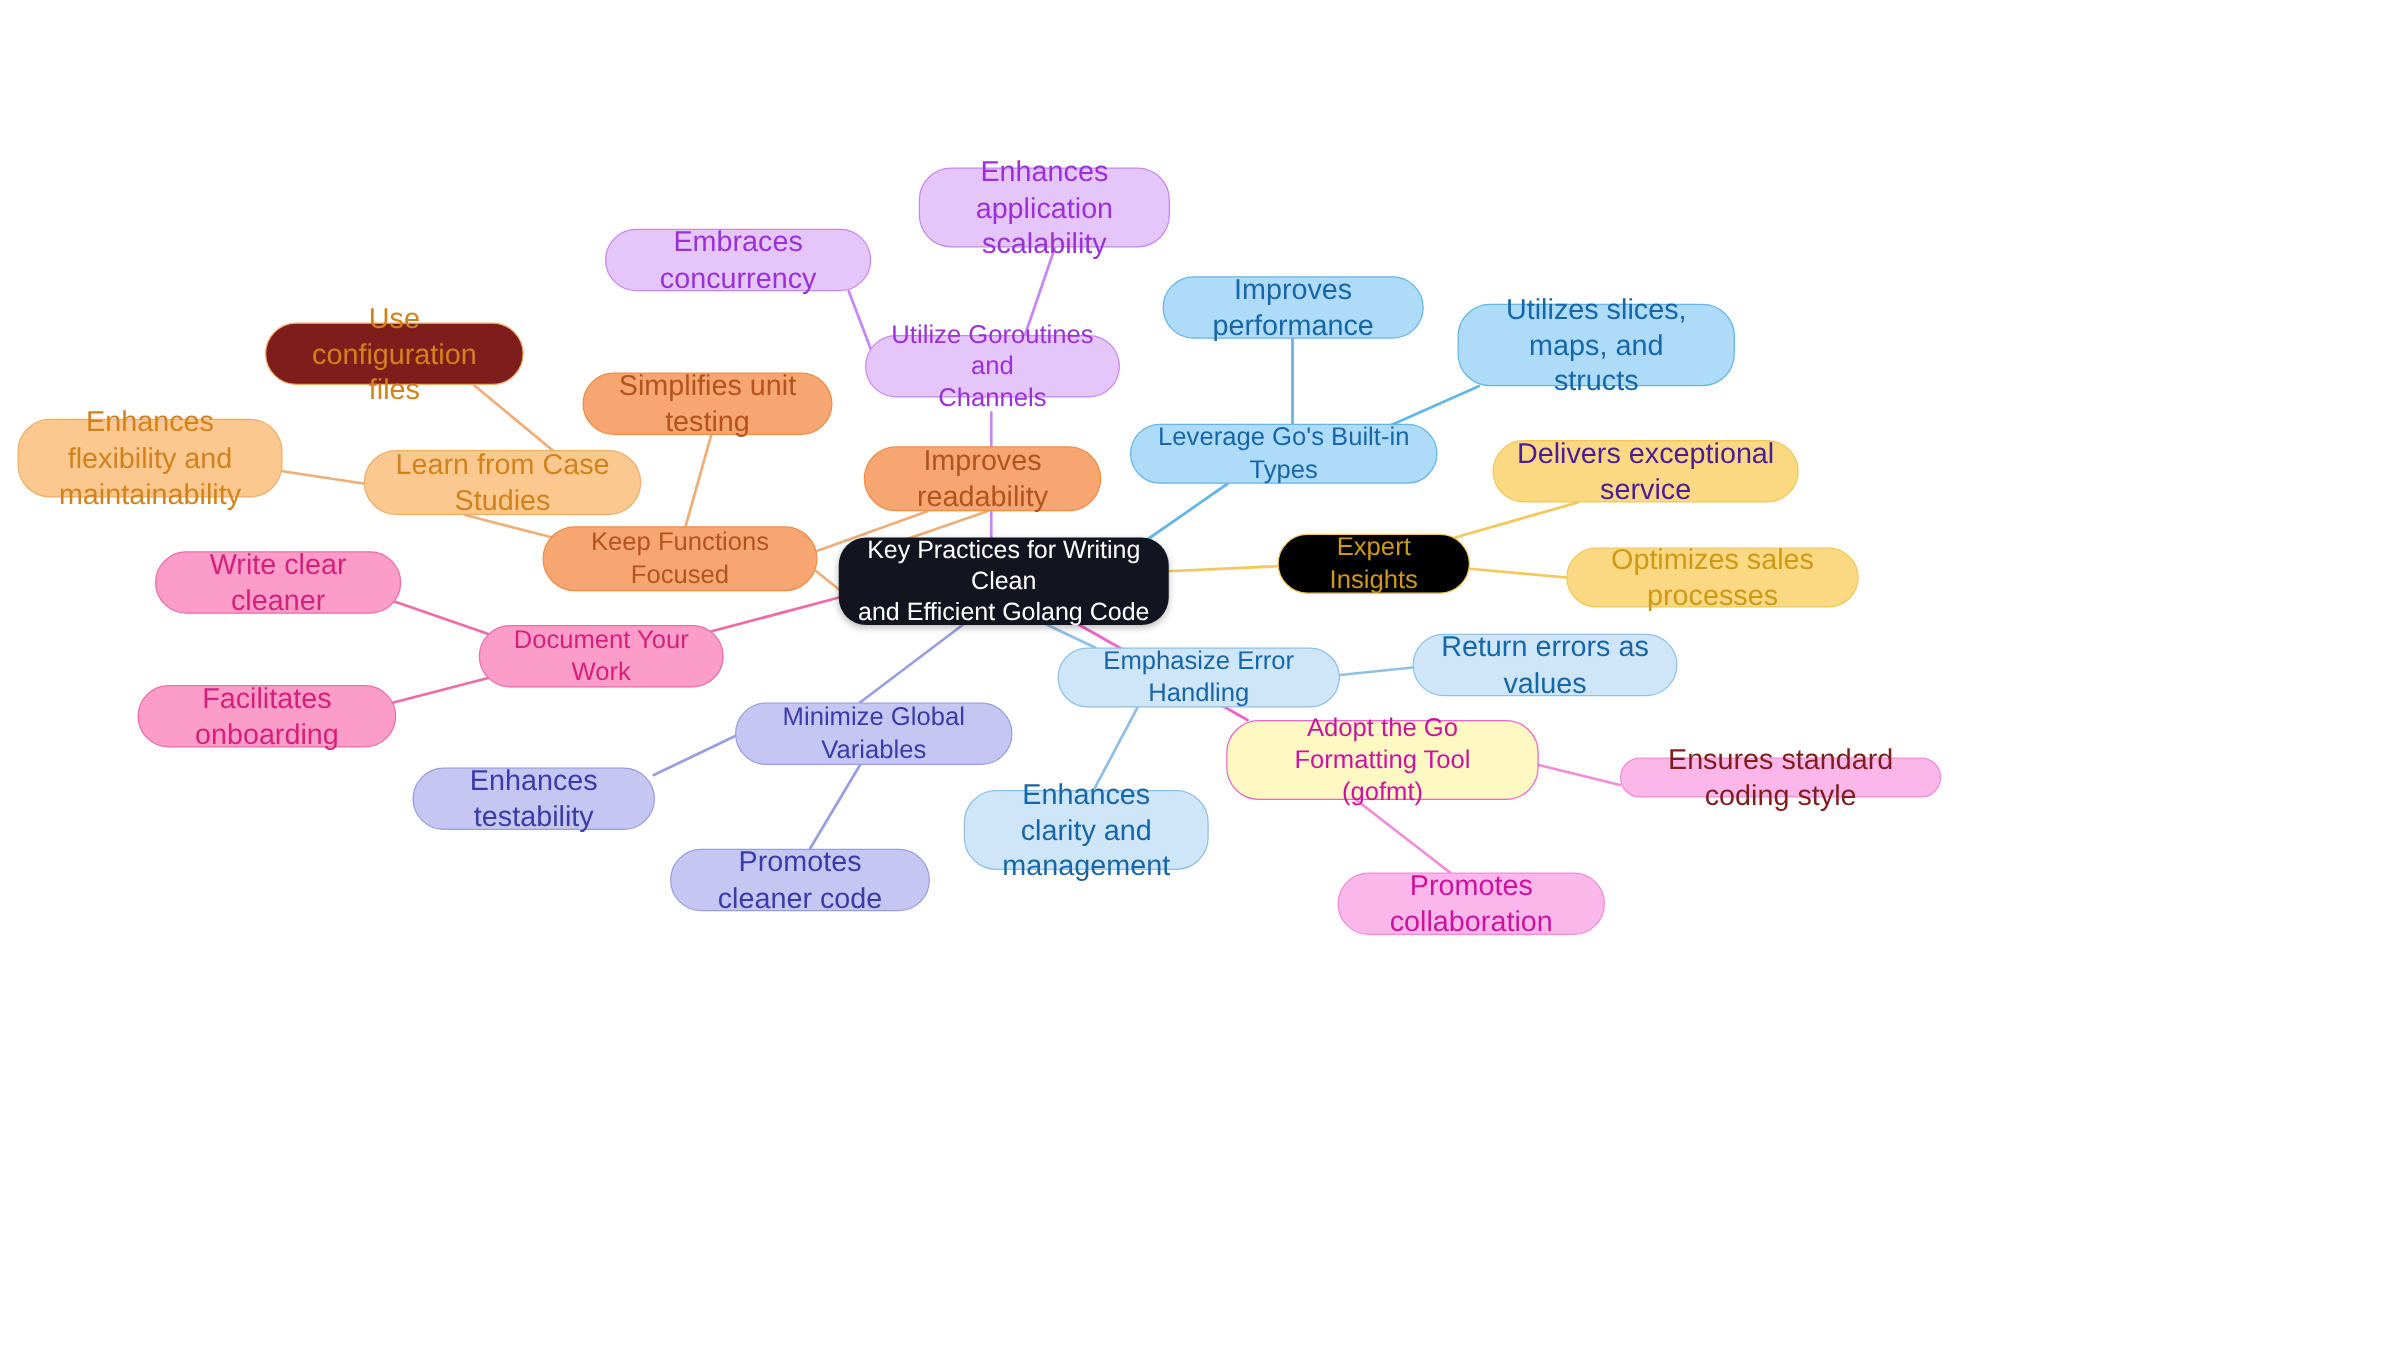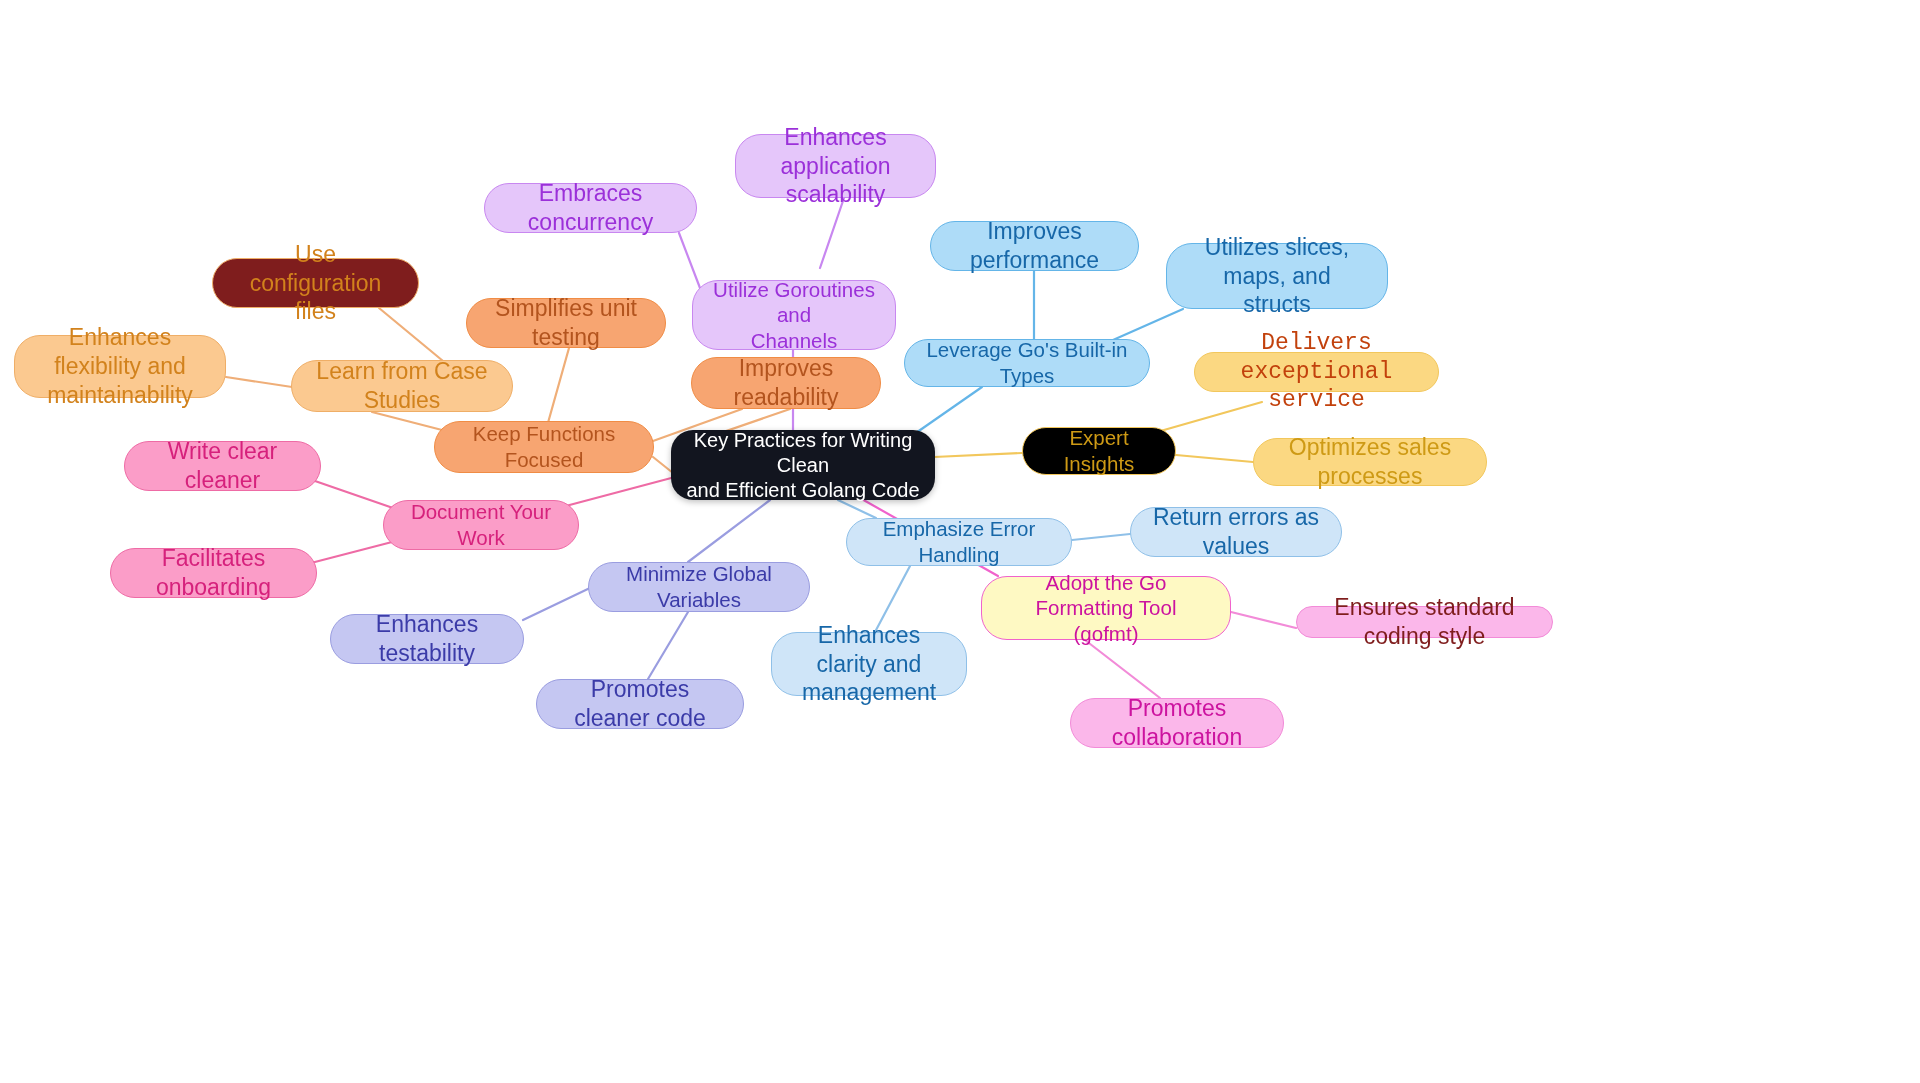--- a/index.html
+++ b/index.html
@@ -88,31 +88,31 @@
   <div id="nodes-layer">
       <div class="node root" style="left: 671px; top: 430px; width: 264px; height: 70px; background: rgb(18, 21, 31); border-color: rgb(18, 21, 31); color: rgb(255, 255, 255);">Key Practices for Writing Clean
 and Efficient Golang Code</div>
       <div class="node lvl1" style="left: 434px; top: 421px; width: 220px; height: 52px; background: rgb(247, 165, 113); border-color: rgb(240, 140, 69); color: rgb(179, 84, 30);">Keep Functions Focused</div>
       <div class="node lvl2" style="left: 691px; top: 357px; width: 190px; height: 52px; background: rgb(247, 165, 113); border-color: rgb(240, 140, 69); color: rgb(179, 84, 30);">Improves readability</div>
       <div class="node lvl2" style="left: 466px; top: 298px; width: 200px; height: 50px; background: rgb(247, 165, 113); border-color: rgb(240, 140, 69); color: rgb(179, 84, 30);">Simplifies unit testing</div>
       <div class="node lvl2" style="left: 291px; top: 360px; width: 222px; height: 52px; background: rgb(251, 201, 144); border-color: rgb(239, 174, 103); color: rgb(210, 130, 28);">Learn from Case Studies</div>
       <div class="node lvl2" style="left: 212px; top: 258px; width: 207px; height: 50px; background: #7f1d1d; border-color: rgb(239, 174, 103); color: rgb(210, 130, 28);">Use configuration files</div>
       <div class="node lvl2" style="left: 14px; top: 335px; width: 212px; height: 63px; background: rgb(251, 201, 144); border-color: rgb(239, 174, 103); color: rgb(210, 130, 28);">Enhances flexibility and
 maintainability</div>
-      <div class="node lvl1" style="left: 692px; top: 280px; width: 204px; height: 70px; background: rgb(229, 198, 250); border-color: rgb(200, 135, 240); color: rgb(155, 48, 217);">Utilize Goroutines and
+      <div class="node lvl1" style="left: 692px; top: 268px; width: 204px; height: 50px; background: rgb(229, 198, 250); border-color: rgb(200, 135, 240); color: rgb(155, 48, 217);">Utilize Goroutines and
 Channels</div>
       <div class="node lvl2" style="left: 484px; top: 183px; width: 213px; height: 50px; background: rgb(229, 198, 250); border-color: rgb(200, 135, 240); color: rgb(155, 48, 217);">Embraces concurrency</div>
       <div class="node lvl2" style="left: 735px; top: 134px; width: 201px; height: 64px; background: rgb(229, 198, 250); border-color: rgb(200, 135, 240); color: rgb(155, 48, 217);">Enhances application
 scalability</div>
       <div class="node lvl1" style="left: 904px; top: 339px; width: 246px; height: 48px; background: rgb(174, 220, 248); border-color: rgb(100, 181, 232); color: rgb(23, 103, 168);">Leverage Go's Built-in Types</div>
       <div class="node lvl2" style="left: 930px; top: 221px; width: 209px; height: 50px; background: rgb(174, 220, 248); border-color: rgb(100, 181, 232); color: rgb(23, 103, 168);">Improves performance</div>
       <div class="node lvl2" style="left: 1166px; top: 243px; width: 222px; height: 66px; background: rgb(174, 220, 248); border-color: rgb(100, 181, 232); color: rgb(23, 103, 168);">Utilizes slices, maps, and
 structs</div>
       <div class="node lvl1" style="left: 1022px; top: 427px; width: 154px; height: 48px; background: #000000; border-color: rgb(242, 199, 92); color: rgb(206, 154, 21);">Expert Insights</div>
-      <div class="node lvl2" style="left: 1194px; top: 352px; width: 245px; height: 40px; background: rgb(251, 216, 130); border-color: rgb(242, 199, 92); color: #c2410c; font-family: Liberation Mono, monospace;">Delivers exceptional service</div>
+      <div class="node lvl2" style="left: 1194px; top: 352px; width: 245px; height: 50px; background: rgb(251, 216, 130); border-color: rgb(242, 199, 92); color: #4c1d95;">Delivers exceptional service</div>
       <div class="node lvl2" style="left: 1253px; top: 438px; width: 234px; height: 48px; background: rgb(251, 216, 130); border-color: rgb(242, 199, 92); color: rgb(206, 154, 21);">Optimizes sales processes</div>
       <div class="node lvl1" style="left: 383px; top: 500px; width: 196px; height: 50px; background: rgb(251, 157, 200); border-color: rgb(238, 107, 165); color: rgb(214, 33, 124);">Document Your Work</div>
       <div class="node lvl2" style="left: 124px; top: 441px; width: 197px; height: 50px; background: rgb(251, 157, 200); border-color: rgb(238, 107, 165); color: rgb(214, 33, 124);">Write clear cleaner</div>
       <div class="node lvl2" style="left: 110px; top: 548px; width: 207px; height: 50px; background: rgb(251, 157, 200); border-color: rgb(238, 107, 165); color: rgb(214, 33, 124);">Facilitates onboarding</div>
       <div class="node lvl1" style="left: 588px; top: 562px; width: 222px; height: 50px; background: rgb(197, 199, 242); border-color: rgb(154, 157, 224); color: rgb(59, 59, 168);">Minimize Global Variables</div>
       <div class="node lvl2" style="left: 330px; top: 614px; width: 194px; height: 50px; background: rgb(197, 199, 242); border-color: rgb(154, 157, 224); color: rgb(59, 59, 168);">Enhances testability</div>
       <div class="node lvl2" style="left: 536px; top: 679px; width: 208px; height: 50px; background: rgb(197, 199, 242); border-color: rgb(154, 157, 224); color: rgb(59, 59, 168);">Promotes cleaner code</div>
       <div class="node lvl1" style="left: 846px; top: 518px; width: 226px; height: 48px; background: rgb(207, 229, 248); border-color: rgb(143, 192, 232); color: rgb(23, 103, 168);">Emphasize Error Handling</div>
       <div class="node lvl2" style="left: 1130px; top: 507px; width: 212px; height: 50px; background: rgb(207, 229, 248); border-color: rgb(143, 192, 232); color: rgb(23, 103, 168);">Return errors as values</div>
       <div class="node lvl2" style="left: 771px; top: 632px; width: 196px; height: 64px; background: rgb(207, 229, 248); border-color: rgb(143, 192, 232); color: rgb(23, 103, 168);">Enhances clarity and

